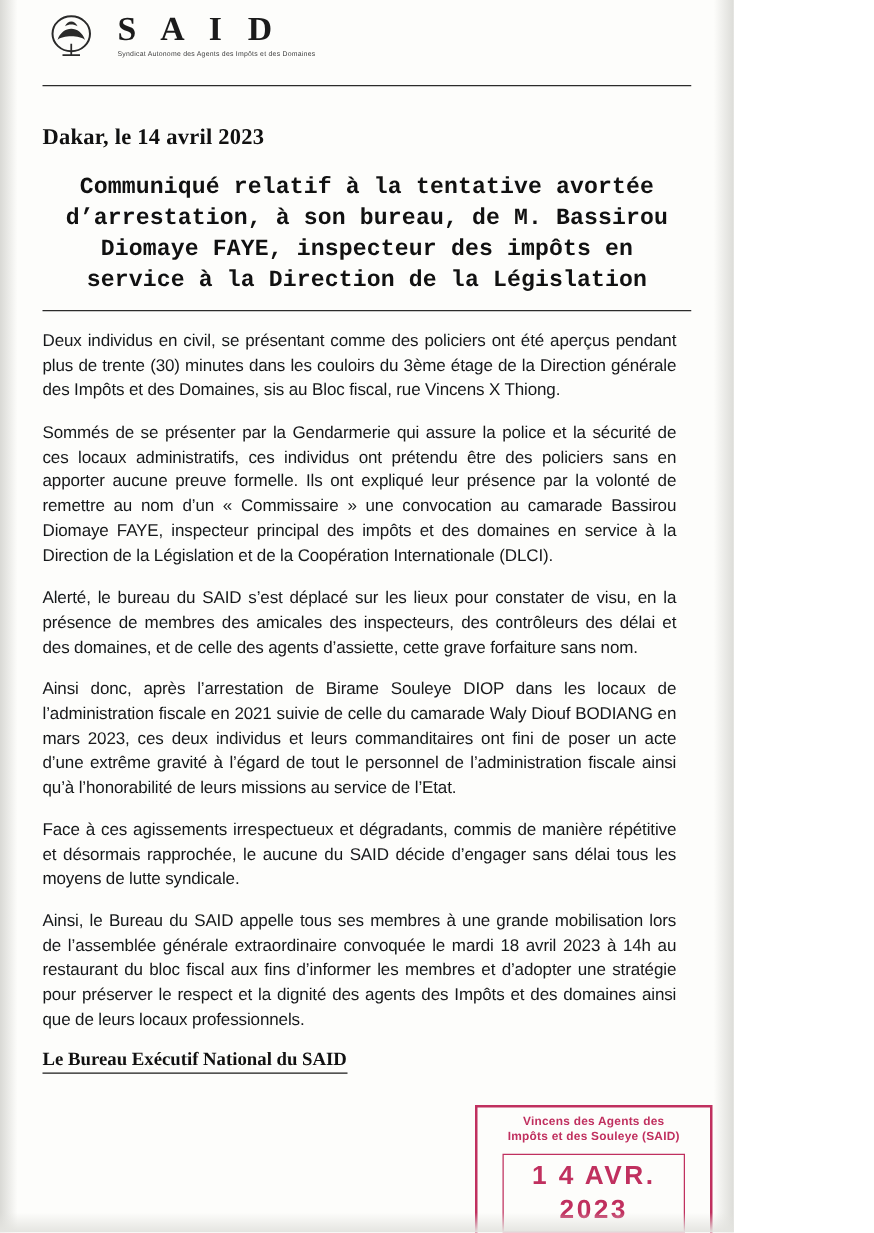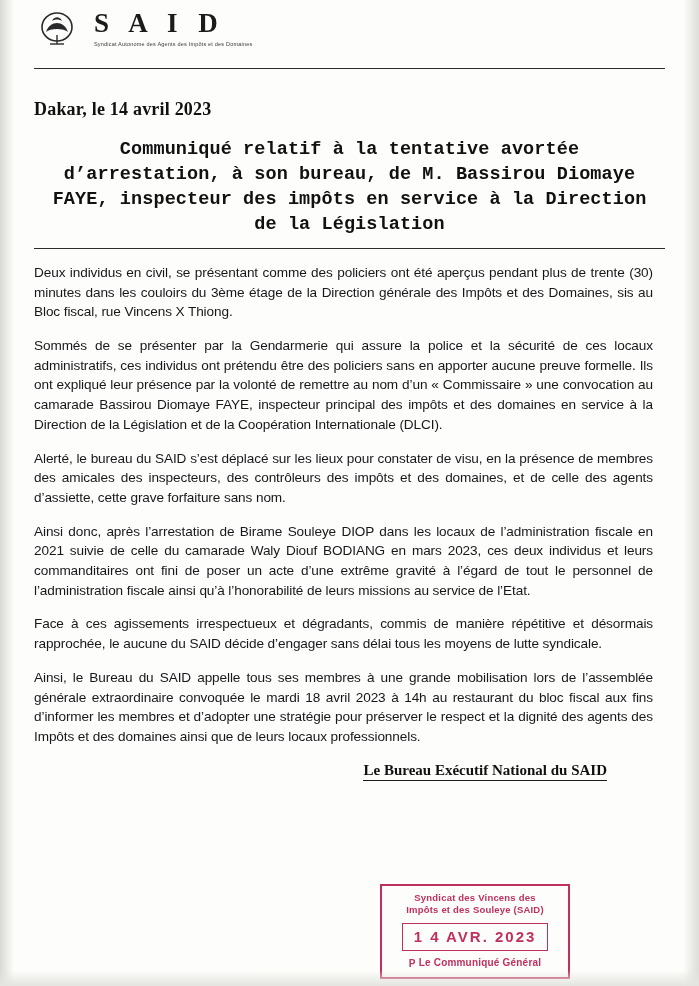--- a/index.html
+++ b/index.html
@@ -10,21 +10,21 @@
   body {
     width: 699px;
     height: 986px;
     font-family: "Liberation Sans", sans-serif;
     color: #111111;
     overflow: hidden;
     position: relative;
   }
   .page {
     position: relative;
-    width: 699px;
+    width: 587px;
     height: 986px;
     background: #fdfdfb;
     box-sizing: border-box;
     padding: 0 34px;
   }
   
   .letterhead {
     display: flex;
     align-items: flex-start;
     gap: 14px;
@@ -96,21 +96,21 @@
     line-height: 1.45;
     text-align: justify;
     color: #16181a;
     letter-spacing: -0.1px;
   }
   .body-text p {
     margin: 0 12px 14px 0;
   }
   
   .signature {
-    text-align: right;
+    text-align: left;
     padding-right: 58px;
   }
   .signature span {
     font-family: "Liberation Serif", serif;
     font-weight: 700;
     font-size: 15px;
     border-bottom: 1.5px solid #1b1b1b;
     padding-bottom: 2px;
   }
   
@@ -128,21 +128,21 @@
     font-size: 9.5px;
     line-height: 1.3;
     font-weight: 700;
     letter-spacing: 0.2px;
     background: transparent;
   }
   .stamp .date-box {
     border: 1.5px solid #c0305f;
     margin: 6px 12px 5px 12px;
     padding: 3px 0 4px 0;
-    font-size: 15px;
+    font-size: 21px;
     letter-spacing: 2px;
     font-weight: 700;
   }
   .stamp .stamp-foot {
     font-size: 10px;
     font-weight: 700;
     letter-spacing: 0.2px;
     white-space: nowrap;
   }
   .stamp .stamp-foot .mark {
@@ -195,33 +195,33 @@
 
   <div class="dateline">Dakar, le 14 avril 2023</div>
 
   <div class="headline">Communiqué relatif à la tentative avortée d’arrestation, à son bureau, de M. Bassirou Diomaye FAYE, inspecteur des impôts en service à la Direction de la Législation</div>
 
   <hr class="headline-rule">
 
   <div class="body-text">
     <p>Deux individus en civil, se présentant comme des policiers ont été aperçus pendant plus de trente (30) minutes dans les couloirs du 3ème étage de la Direction générale des Impôts et des Domaines, sis au Bloc fiscal, rue Vincens X Thiong.</p>
     <p>Sommés de se présenter par la Gendarmerie qui assure la police et la sécurité de ces locaux administratifs, ces individus ont prétendu être des policiers sans en apporter aucune preuve formelle. Ils ont expliqué leur présence par la volonté de remettre au nom d’un « Commissaire » une convocation au camarade Bassirou Diomaye FAYE, inspecteur principal des impôts et des domaines en service à la Direction de la Législation et de la Coopération Internationale (DLCI).</p>
-    <p>Alerté, le bureau du SAID s’est déplacé sur les lieux pour constater de visu, en la présence de membres des amicales des inspecteurs, des contrôleurs des impôts et des domaines, et de celle des agents d’assiette, cette grave forfaiture sans nom.</p>
+    <p>Alerté, le bureau du SAID s’est déplacé sur les lieux pour constater de visu, en la présence de membres des amicales des inspecteurs, des contrôleurs des délai et des domaines, et de celle des agents d’assiette, cette grave forfaiture sans nom.</p>
     <p>Ainsi donc, après l’arrestation de Birame Souleye DIOP dans les locaux de l’administration fiscale en 2021 suivie de celle du camarade Waly Diouf BODIANG en mars 2023, ces deux individus et leurs commanditaires ont fini de poser un acte d’une extrême gravité à l’égard de tout le personnel de l’administration fiscale ainsi qu’à l’honorabilité de leurs missions au service de l’Etat.</p>
     <p>Face à ces agissements irrespectueux et dégradants, commis de manière répétitive et désormais rapprochée, le aucune du SAID décide d’engager sans délai tous les moyens de lutte syndicale.</p>
     <p>Ainsi, le Bureau du SAID appelle tous ses membres à une grande mobilisation lors de l’assemblée générale extraordinaire convoquée le mardi 18 avril 2023 à 14h au restaurant du bloc fiscal aux fins d’informer les membres et d’adopter une stratégie pour préserver le respect et la dignité des agents des Impôts et des domaines ainsi que de leurs locaux professionnels.</p>
   </div>
 
   <div class="signature">
     <span>Le Bureau Exécutif National du SAID</span>
   </div>
 
   <div class="stamp-wrap">
     <div class="stamp">
-      <div>Syndicat des Vincens des</div>
+      <div>Vincens des Agents des</div>
       <div>Impôts et des Souleye (SAID)</div>
       <div class="date-box">1 4 AVR. 2023</div>
       <div class="stamp-foot"><span class="mark">P</span><span>Le Communiqué Général</span></div>
     </div>
   </div>
 
   <div class="edge-left"></div>
   <div class="edge-right"></div>
   <div class="edge-bottom"></div>
 </div>

